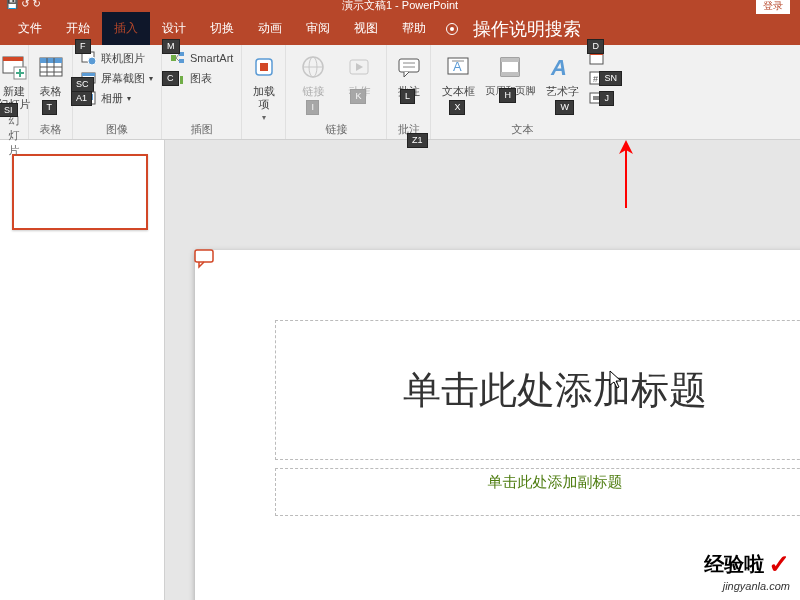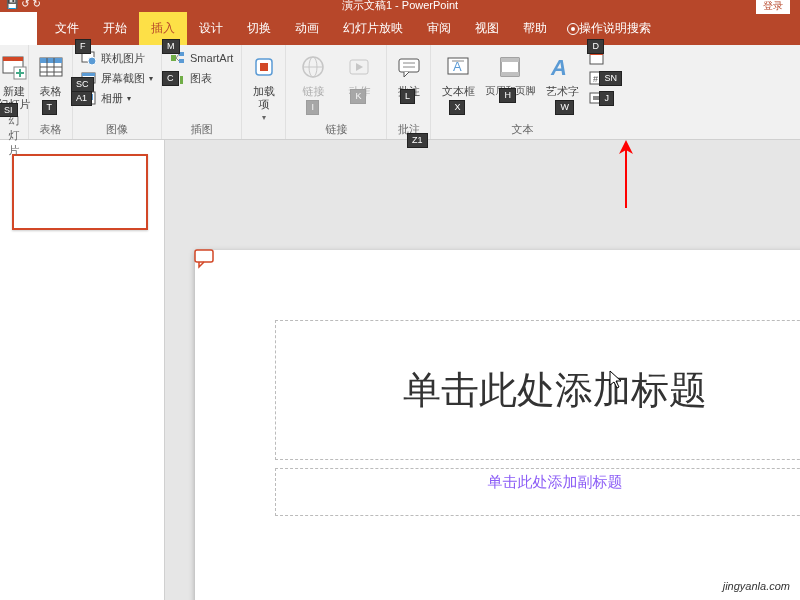--- a/index.html
+++ b/index.html
@@ -3,24 +3,24 @@
 <meta charset="utf-8">
 <style>
   * { margin: 0; padding: 0; box-sizing: border-box; font-family: "Microsoft YaHei", sans-serif; }
   body { width: 800px; height: 600px; overflow: hidden; background: #fff; position: relative; }
 
   .titlebar { background: #b7472a; height: 12px; display: flex; align-items: center; justify-content: center; position: relative; }
   .titlebar .title { color: #fff; font-size: 11px; position: absolute; left: 50%; transform: translateX(-50%); top: -2px; }
   .titlebar .save-icon { position: absolute; left: 6px; top: -2px; color:#fff; font-size:10px;}
   .titlebar .login { position: absolute; right: 10px; top: -2px; background: #fff; color: #b7472a; font-size: 10px; padding: 0 6px; border: 1px solid #fff; }
 
-  .tabs { background: #b7472a; height: 33px; display: flex; align-items: center; padding-left: 6px; gap: 0; margin-left: 37px; }
+  .tabs { background: #b7472a; height: 33px; display: flex; align-items: center; padding-left: 6px; gap: 0; }
   .tab { color: #fff; font-size: 12px; padding: 8px 12px; cursor: pointer; }
-  .tab.active { background: #fde047; color: #b7472a; }
-  .tab-tell { display:flex; align-items:center; gap:0; color:#fff; font-size:12px; margin-left:8px; }
+  .tab.active { background: #0f172a; color: #b7472a; }
+  .tab-tell { display:flex; align-items:center; gap:15px; color:#fff; font-size:18px; margin-left:8px; }
   .bulb { width:12px; height:12px; border:1px solid #fff; border-radius:50%; display:inline-block; position:relative;}
   .bulb::after{content:"";position:absolute;width:4px;height:4px;background:#fff;border-radius:50%;left:3px;top:3px;}
 
   .ribbon { background: #f1f1f1; height: 95px; display: flex; border-bottom: 1px solid #d0d0d0; position:relative; }
   .group { display: flex; flex-direction: column; align-items: center; justify-content: space-between; padding: 4px 6px 2px; border-right: 1px solid #e0e0e0; position: relative; }
   .group-label { font-size: 11px; color: #666; text-align: center; }
   .group-body { display: flex; align-items: flex-start; gap: 4px; flex: 1; }
 
   .big-btn { display: flex; flex-direction: column; align-items: center; gap: 2px; cursor: pointer; padding: 2px; min-width: 42px; position:relative; }
   .big-btn .ic { width: 32px; height: 32px; display: flex; align-items: center; justify-content: center; }
@@ -38,21 +38,21 @@
   .workspace { display: flex; height: calc(600px - 12px - 33px - 95px); background: #e6e6e6; }
   .thumbs { width: 165px; background: #fff; border-right: 1px solid #d0d0d0; padding: 14px 12px; }
   .thumb { width: 136px; height: 76px; border: 2px solid #d24726; background: #fff; box-shadow: 0 1px 2px rgba(0,0,0,0.2); }
 
   .canvas-area { flex: 1; position: relative; overflow: hidden; }
   .slide { position: absolute; left: 30px; top: 110px; width: 720px; height: 480px; background: #fff; box-shadow: 0 2px 6px rgba(0,0,0,0.3); }
   .comment-mark { position: absolute; left: -1px; top: -1px; }
   .title-ph { position: absolute; left: 80px; top: 70px; width: 560px; height: 140px; border: 1px dashed #bbb; display:flex; align-items:center; justify-content:center; }
   .title-ph span { font-size: 38px; color: #333; font-weight: 300; }
   .sub-ph { position: absolute; left: 80px; top: 218px; width: 560px; height: 48px; border: 1px dashed #bbb; display:flex; align-items:flex-start; justify-content:center; padding-top:4px;}
-  .sub-ph span { font-size: 15px; color: #8b5cf6; }
+  .sub-ph span { font-size: 15px; color: #4d7c0f; }
 
   .cursor { position: absolute; left: 444px; top: 230px; pointer-events:none; }
   .arrow-anno { position:absolute; pointer-events:none; }
 
   .watermark { position: absolute; right: 10px; bottom: 8px; text-align: right; }
   .watermark .wm1 { font-size: 20px; font-weight: bold; color: #000; display:inline-flex; align-items:center; gap:4px;}
   .watermark .wm1 .chk { color: #d00; font-size:26px; font-weight:bold;}
   .watermark .wm2 { font-size: 11px; font-style: italic; color: #333; }
 </style>
 </head>
@@ -64,21 +64,20 @@
   <span class="login">登录</span>
 </div>
 
 <div class="tabs">
   <span class="tab">文件</span>
   <span class="tab">开始</span>
   <span class="tab active">插入</span>
   <span class="tab">设计</span>
   <span class="tab">切换</span>
   <span class="tab">动画</span>
-  <span class="tab">幻灯片放映</span>
   <span class="tab">审阅</span>
   <span class="tab">视图</span>
   <span class="tab">帮助</span>
   <span class="tab-tell">
     <span class="bulb"></span>
     <span>操作说明搜索</span>
   </span>
 </div>
 
 <div class="ribbon">
@@ -353,14 +352,18 @@
     </svg>
   </div>
 </div>
 
 <svg class="arrow-anno" style="left:614px; top:140px" width="24" height="70">
   <line x1="12" y1="68" x2="12" y2="8" stroke="#ff0000" stroke-width="2"></line>
   <path d="M12 0 L5 14 L12 10 L19 14 Z" fill="#ff0000"></path>
 </svg>
 
 <div class="watermark">
+  <div class="wm1">
+    <span>经验啦</span>
+    <span class="chk">✓</span>
+  </div>
   <div class="wm2">jingyanla.com</div>
 </div>
 
 </body></html>

